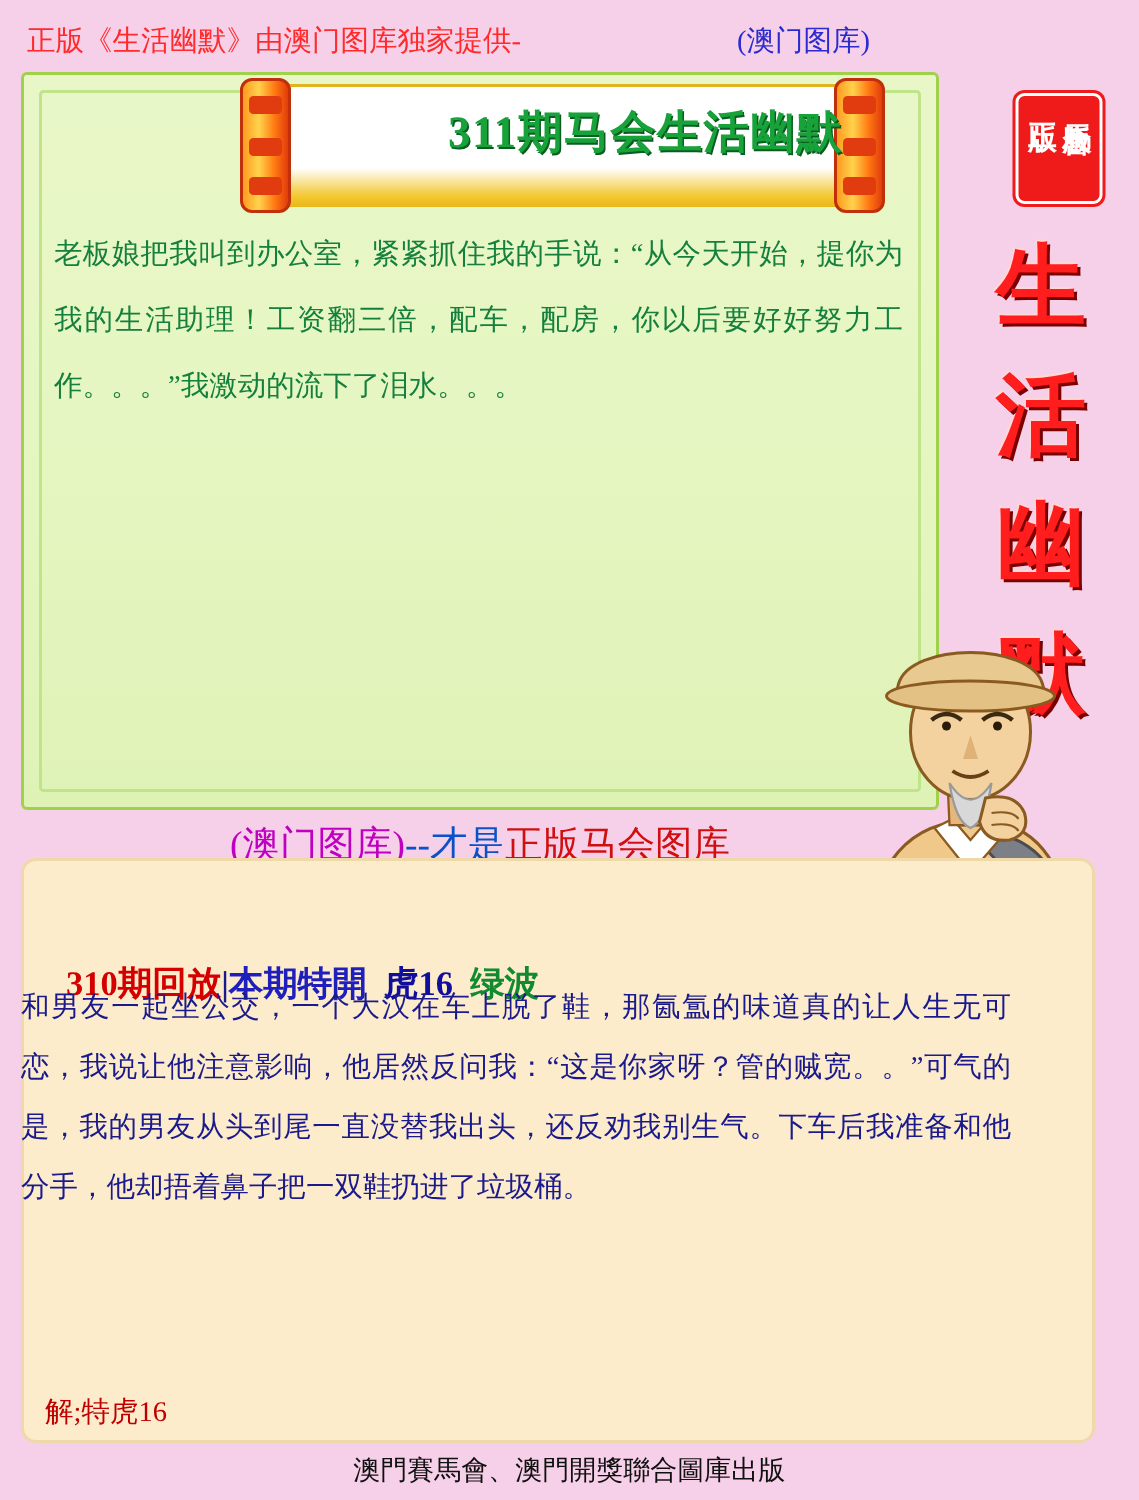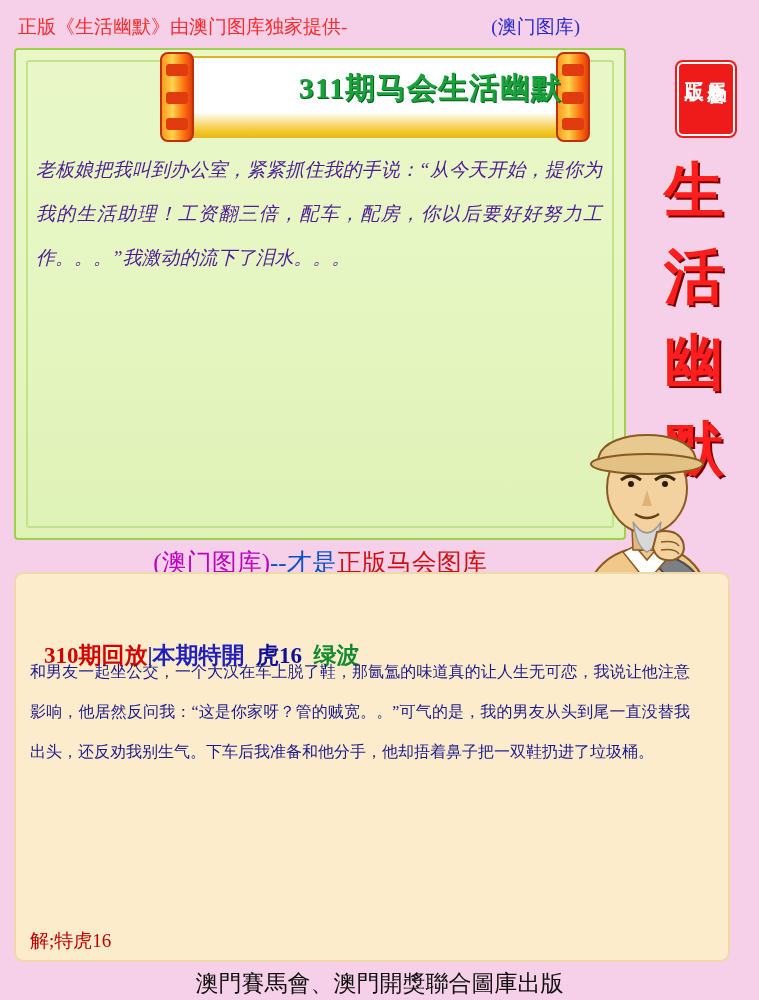--- a/index.html
+++ b/index.html
@@ -135,23 +135,22 @@
   }
 
   
   .joke-text {
     position: absolute;
     left: 36px;
     top: 148px;
     width: 566px;
     font-size: 19px;
     line-height: 44px;
-    color: #4c1d95;
+    color: #15803d;
     text-align: justify;
-    font-style: italic;
   }
 
   
   .caption {
     position: absolute;
     left: 14px;
     top: 546px;
     width: 612px;
     text-align: center;
     font-size: 25px;
@@ -224,24 +223,24 @@
     white-space: nowrap;
   }
   .recap-line .r1 { color: #d40000; }
   .recap-line .sep { color: #1a1a8c; }
   .recap-line .r2 { color: #1f1fbb; }
   .recap-line .r3 { color: #0f0f9c; }
   .recap-line .r4 { color: #128a2f; }
 
   .joke2-text {
     position: absolute;
-    left: 30px;
+    left: 14px;
     top: 652px;
     width: 660px;
-    font-size: 16px;
+    font-size: 19px;
     line-height: 40px;
     color: #1a1a8c;
     text-align: justify;
   }
 
   .answer-line {
     position: absolute;
     left: 30px;
     top: 928px;
     font-size: 19px;
@@ -249,21 +248,21 @@
     white-space: nowrap;
     text-align: center;
   }
 
   .footer {
     position: absolute;
     left: 0;
     top: 968px;
     width: 759px;
     text-align: center;
-    font-size: 23px;
+    font-size: 18px;
     color: #101010;
     white-space: nowrap;
   }
 
   
   .figure {
     position: absolute;
     right: 22px;
     bottom: 330px;
     width: 200px;

